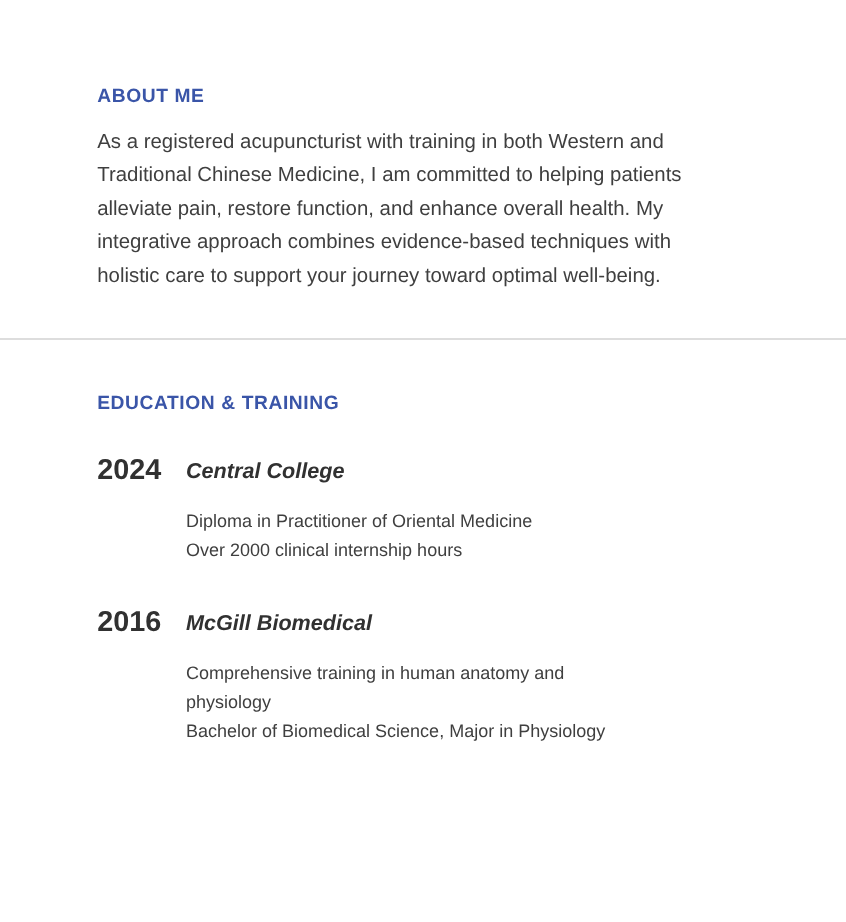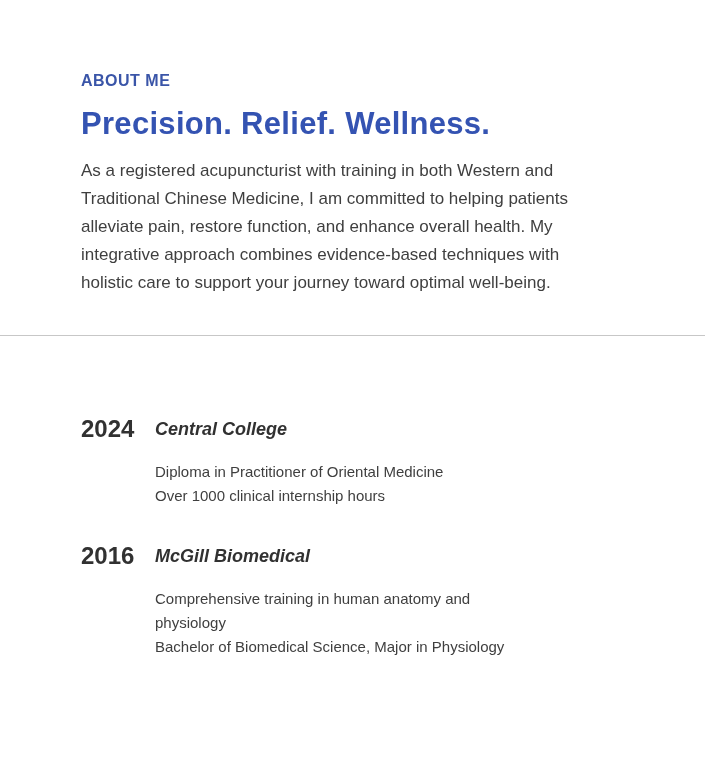--- a/index.html
+++ b/index.html
@@ -83,37 +83,37 @@
   }
 </style>
 </head>
 <body>
 
 <div class="page">
 
   <section class="about-section">
     <div class="section-inner">
       <div class="section-label">ABOUT ME</div>
-      <h1 class="about-heading">Precision. Relief. Wellness.</h1>
       <p class="about-paragraph">As a registered acupuncturist with training in both Western and Traditional Chinese Medicine, I am committed to helping patients alleviate pain, restore function, and enhance overall health. My integrative approach combines evidence-based techniques with holistic care to support your journey toward optimal well-being.</p>
     </div>
   </section>
 
   <hr class="section-divider">
 
   <section class="education-section">
     <div class="section-inner">
+      <div class="section-label">EDUCATION &amp; TRAINING</div>
 
       <div class="education-entry first">
         <div class="entry-year">2024</div>
         <div class="entry-content">
           <div class="entry-institution">Central College</div>
           <div class="entry-details">
             <div>Diploma in Practitioner of Oriental Medicine</div>
-            <div>Over 1000 clinical internship hours</div>
+            <div>Over 2000 clinical internship hours</div>
           </div>
         </div>
       </div>
 
       <div class="education-entry second">
         <div class="entry-year">2016</div>
         <div class="entry-content">
           <div class="entry-institution">McGill Biomedical</div>
           <div class="entry-details">
             <div>Comprehensive training in human anatomy and physiology</div>

